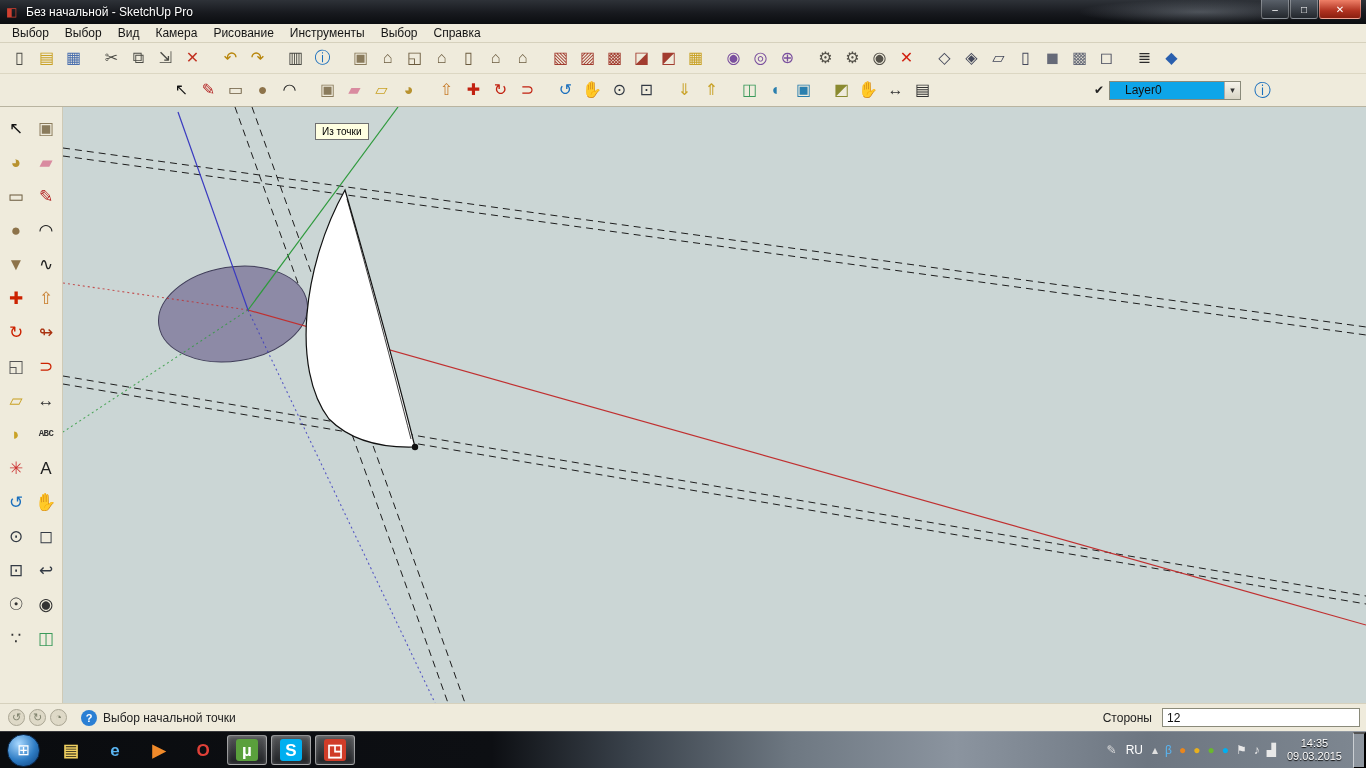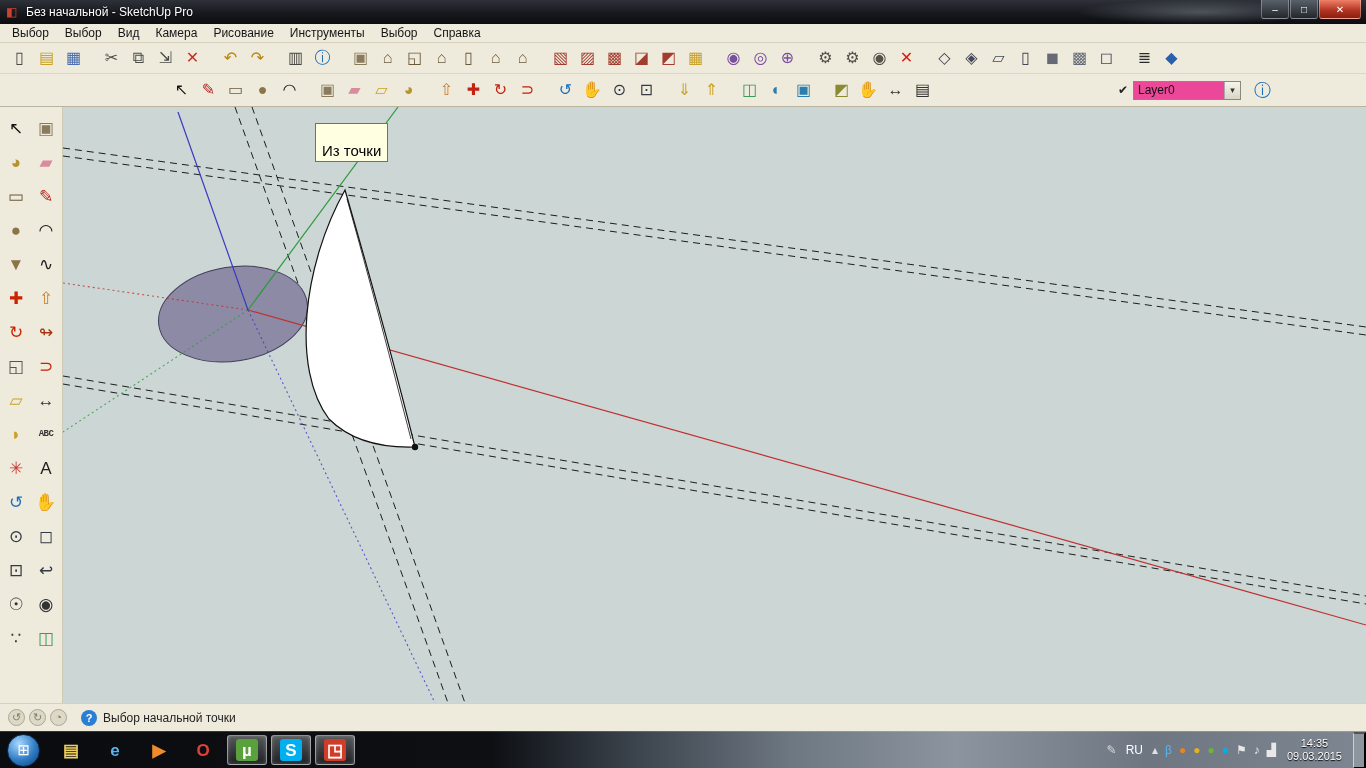--- a/index.html
+++ b/index.html
@@ -39,22 +39,22 @@
   .toolbar-draw { top:74px; height:33px; border-bottom:1px solid #b9b4a0; padding-left:168px; padding-right:90px; }
   .tb-btn {
     width:27px; height:26px; padding:0; border:none; background:none; flex:0 0 auto;
     display:flex; align-items:center; justify-content:center;
   }
   .tb-btn.gap { margin-left:11px; }
   .tb-glyph { font-size:16px; color:#4a4a44; line-height:1; }
   .layer-ctrl { display:flex; align-items:center; margin-left:auto; margin-right:8px; }
   .layer-check { font-size:12px; color:#222; margin-right:5px; }
   .layer-select {
-    width:108px; height:19px; background:#ec4899; border:1px solid #8a8a7a;
-    display:flex; align-items:center; font-size:12px; padding-left:4px; color:#111;
+    width:132px; height:19px; background:#0ea5e9; border:1px solid #8a8a7a;
+    display:flex; align-items:center; font-size:12px; padding-left:15px; color:#111;
   }
   .layer-arrow { margin-left:auto; width:16px; height:17px; text-align:center; font-size:9px; line-height:17px;
     background:linear-gradient(#f6f4ec,#d9d5c5); border-left:1px solid #aaa; color:#333; }
   .entity-info { font-size:17px; color:#1a6fbd; }
   
   .leftbar {
     position:absolute; left:0; top:107px; width:63px; height:596px;
     background:#efebdc; border-right:1px solid #cfcab6;
     display:grid; grid-template-columns:28px 28px; gap:8px 2px;
     justify-content:center; align-content:start; padding-top:8px;
@@ -64,21 +64,21 @@
   .tool-glyph { font-size:17px; color:#333; line-height:1; }
   .g-small { font-size:9px; letter-spacing:-0.5px; font-weight:bold; }
   
   .canvas { position:absolute; left:63px; top:107px; width:1303px; height:596px; background:#cbd6d5; }
   .canvas svg { position:absolute; left:0; top:0; }
   .guide { stroke:#1d1d1d; stroke-width:1; stroke-dasharray:7 5; }
   .axis { stroke-width:1.2; }
   .axis-dotted { stroke-width:1.1; stroke-dasharray:2 3; opacity:.8; }
   .tooltip {
     position:absolute; left:252px; top:16px; background:#ffffe1; border:1px solid #707070;
-    font-size:15px; color:#000; padding:18px 6px 2px; white-space:nowrap;
+    font-size:10px; color:#000; padding:2px 6px 2px; white-space:nowrap;
   }
   
   .statusbar {
     position:absolute; left:0; top:703px; width:1366px; height:28px;
     background:#efebdc; border-top:1px solid #d6d1bd; display:flex; align-items:center; font-size:12px; color:#222;
   }
   .status-nav { display:flex; gap:4px; margin-left:8px; }
   .nav-icon { width:17px; height:17px; border-radius:50%; background:#ded9c7; border:1px solid #aaa694;
     font-size:11px; line-height:15px; text-align:center; color:#7c7f6a; padding:0; }
   .help-badge { width:16px; height:16px; border-radius:50%; background:#2a7fd4; color:#fff; font-weight:bold;
@@ -590,20 +590,24 @@
   <div class="status-nav">
 
       <button class="nav-icon">↺</button>
 
       <button class="nav-icon">↻</button>
 
       <button class="nav-icon">◔</button>
     </div>
   <span class="help-badge">?</span>
   <span class="hint">Выбор начальной точки</span>
+  <div class="vcb">
+    <span class="vcb-label">Стороны</span>
+    <input class="vcb-input" type="text" value="12" style="">
+  </div>
 </div>
 
 <div class="taskbar">
   <button class="start-orb">⊞</button>
   <div style="display:flex;align-items:center">
 
       <button class="task-btn">
         <span class="task-glyph" style="color: rgb(240, 208, 96);">▤</span>
       </button>
 

